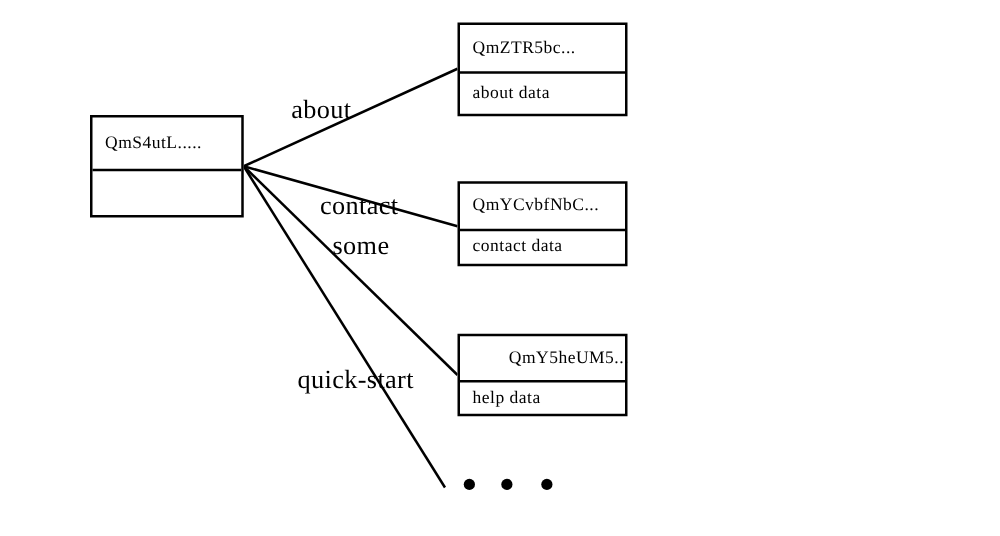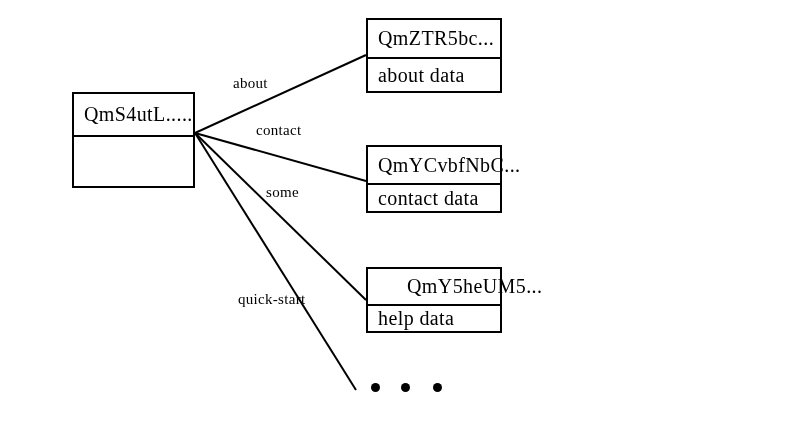--- a/index.html
+++ b/index.html
@@ -30,31 +30,31 @@
     display: flex;
     flex-direction: column;
   }
   .node-header,
   .node-body {
     flex: 1 1 auto;
     display: flex;
     align-items: center;
     padding-left: 10px;
     color: #000000;
-    font-size: 20px;
+    font-size: 14px;
     letter-spacing: 0.4px;
     white-space: nowrap;
   }
   .node-header {
     border-bottom: 2px solid #000000;
   }
   .edge-label {
     position: absolute;
     color: #000000;
-    font-size: 15px;
+    font-size: 21px;
     white-space: nowrap;
     letter-spacing: 0.3px;
   }
   .dot {
     position: absolute;
     width: 9px;
     height: 9px;
     border-radius: 50%;
     background: #000000;
   }
@@ -64,40 +64,40 @@
 
 <div id="canvas">
 
   <svg class="edges" viewBox="0 0 800 429">
       <line x1="195" y1="133" x2="366" y2="55" stroke="#000000" stroke-width="2"></line>
       <line x1="195" y1="133" x2="366" y2="181" stroke="#000000" stroke-width="2"></line>
       <line x1="195" y1="133" x2="366" y2="300" stroke="#000000" stroke-width="2"></line>
       <line x1="195" y1="133" x2="356" y2="390" stroke="#000000" stroke-width="2"></line>
     </svg>
 
-  <div class="node" id="source-node" style="left: 72px; top: 92px; width: 123px; height: 96px; gap: 42px;">
+  <div class="node" id="source-node" style="left: 72px; top: 92px; width: 123px; height: 82px; gap: 42px;">
     <div class="node-header" style="height: 41px; flex: 0 0 auto;">QmS4utL.....</div>
   </div>
 
   <div class="node" id="target-node-0" style="left: 366px; top: 18px; width: 136px; height: 75px;">
     <div class="node-header" style="height: 37px; flex: 0 0 auto;">QmZTR5bc...</div>
     <div class="node-body">about data</div>
   </div>
 
   <div class="node" id="target-node-1" style="left: 366px; top: 145px; width: 136px; height: 68px;">
     <div class="node-header" style="height: 36px; flex: 0 0 auto;">QmYCvbfNbC...</div>
     <div class="node-body">contact data</div>
   </div>
 
   <div class="node" id="target-node-2" style="left: 366px; top: 267px; width: 136px; height: 66px;">
     <div class="node-header" style="height: 35px; flex: 0 0 auto; padding-left: 39px;">QmY5heUM5...</div>
     <div class="node-body">help data</div>
   </div>
 
   <div class="edge-label" id="edge-label-0" style="left: 233px; top: 75px;">about</div>
-  <div class="edge-label" id="edge-label-1" style="left: 256px; top: 122px;">contact</div>
+  <div class="edge-label" id="edge-label-1" style="left: 256px; top: 152px;">contact</div>
   <div class="edge-label" id="edge-label-2" style="left: 266px; top: 184px;">some</div>
   <div class="edge-label" id="edge-label-3" style="left: 238px; top: 291px;">quick-start</div>
 
 <div class="dot" style="left: 370.5px; top: 382.5px;"></div>
     <div class="dot" style="left: 400.5px; top: 382.5px;"></div>
     <div class="dot" style="left: 432.5px; top: 382.5px;"></div>
   </div>
 
 </body></html>

